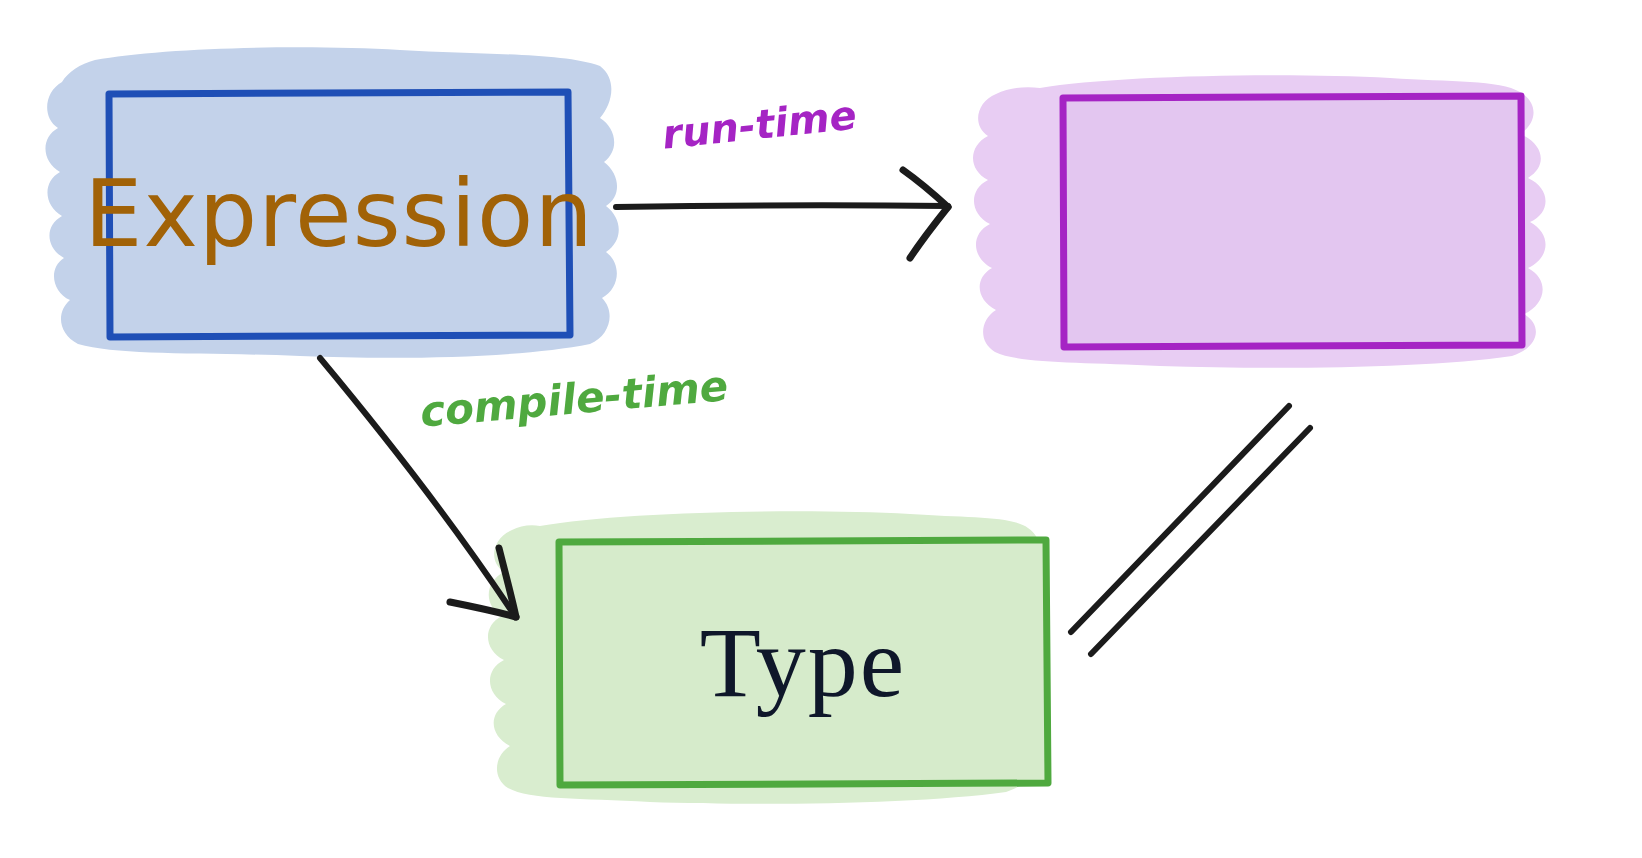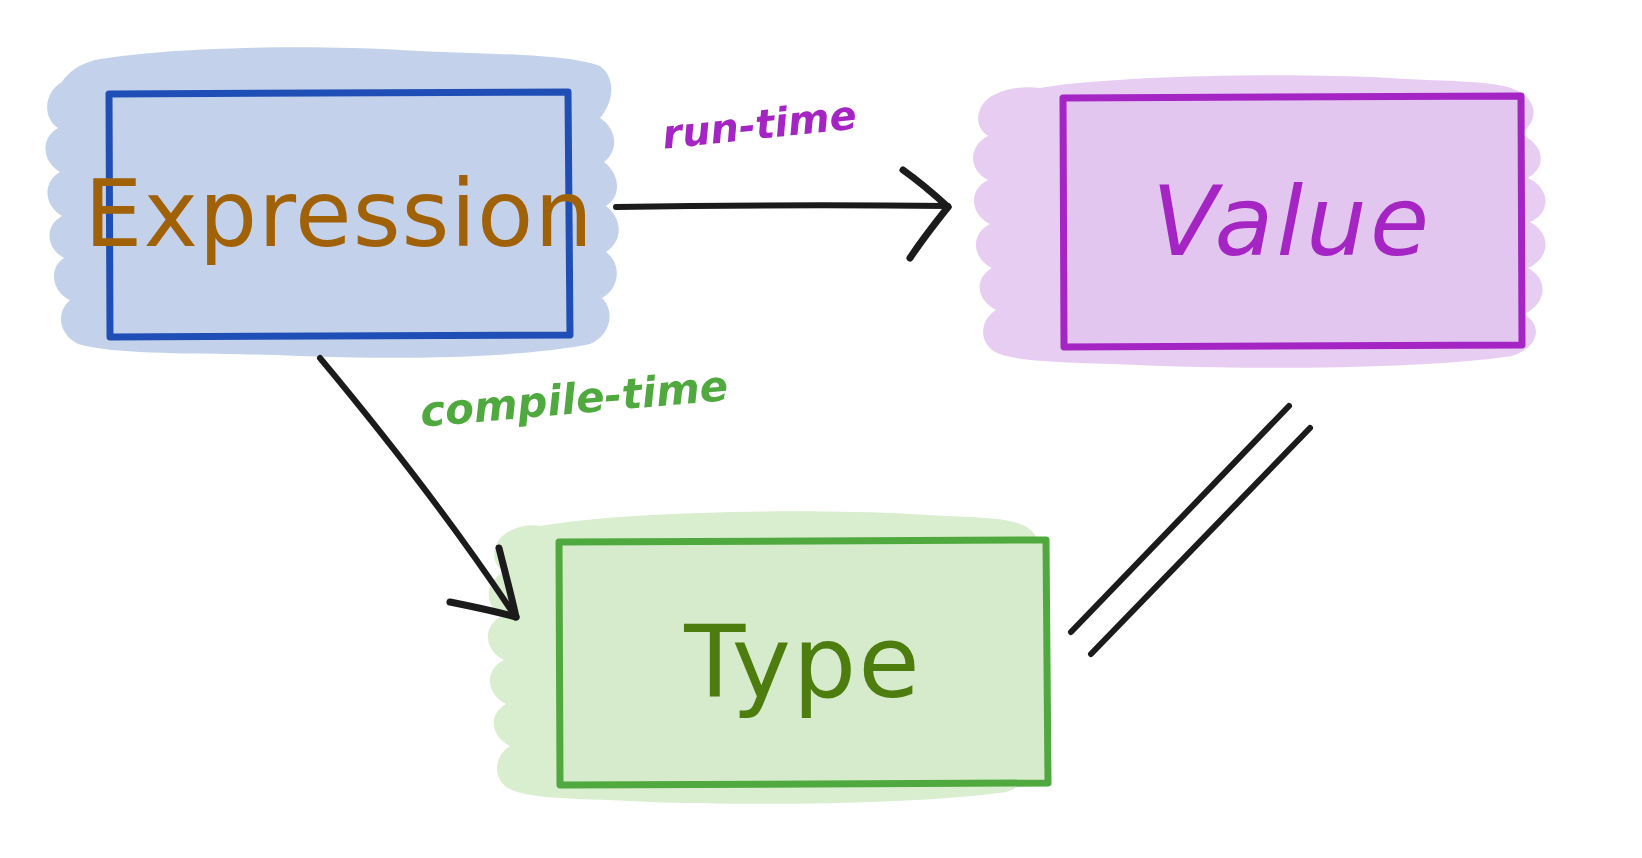--- a/index.html
+++ b/index.html
@@ -56,23 +56,24 @@
     left: 1062px; top: 96px;
     width: 460px; height: 251px;
     color: #a524c4;
     font-size: 96px;
     font-style: italic;
     letter-spacing: 3px;
   }
   #label-type {
     left: 558px;  top: 540px;
     width: 490px; height: 245px;
-    color: #4d7c0f;
+    color: #0f172a;
     font-size: 100px;
     letter-spacing: 2px;
+    font-family: Liberation Serif, serif;
   }
   #label-runtime {
     left: 660px; top: 112px;
     color: #a524c4;
     font-size: 40px;
     transform: rotate(-6deg);
     transform-origin: left top;
   }
   #label-compiletime {
     left: 418px; top: 388px;
@@ -154,21 +155,20 @@
 
     <g>
       <path d="M1071,632 L1289,406" fill="none" stroke="#1b1b1b" stroke-width="6" stroke-linecap="round"></path>
       <path d="M1091,654 L1310,428" fill="none" stroke="#1b1b1b" stroke-width="6" stroke-linecap="round"></path>
     </g>
 
   </svg>
 
   <div class="node-label" id="label-expression">Expression</div>
 
-  <div class="node-label" id="label-value">Value</div>
 
   <div class="node-label" id="label-type">Type</div>
 
   <div class="edge-label" id="label-runtime">run-time</div>
 
   <div class="edge-label" id="label-compiletime">compile-time</div>
 
 </div>
 
 </body></html>

